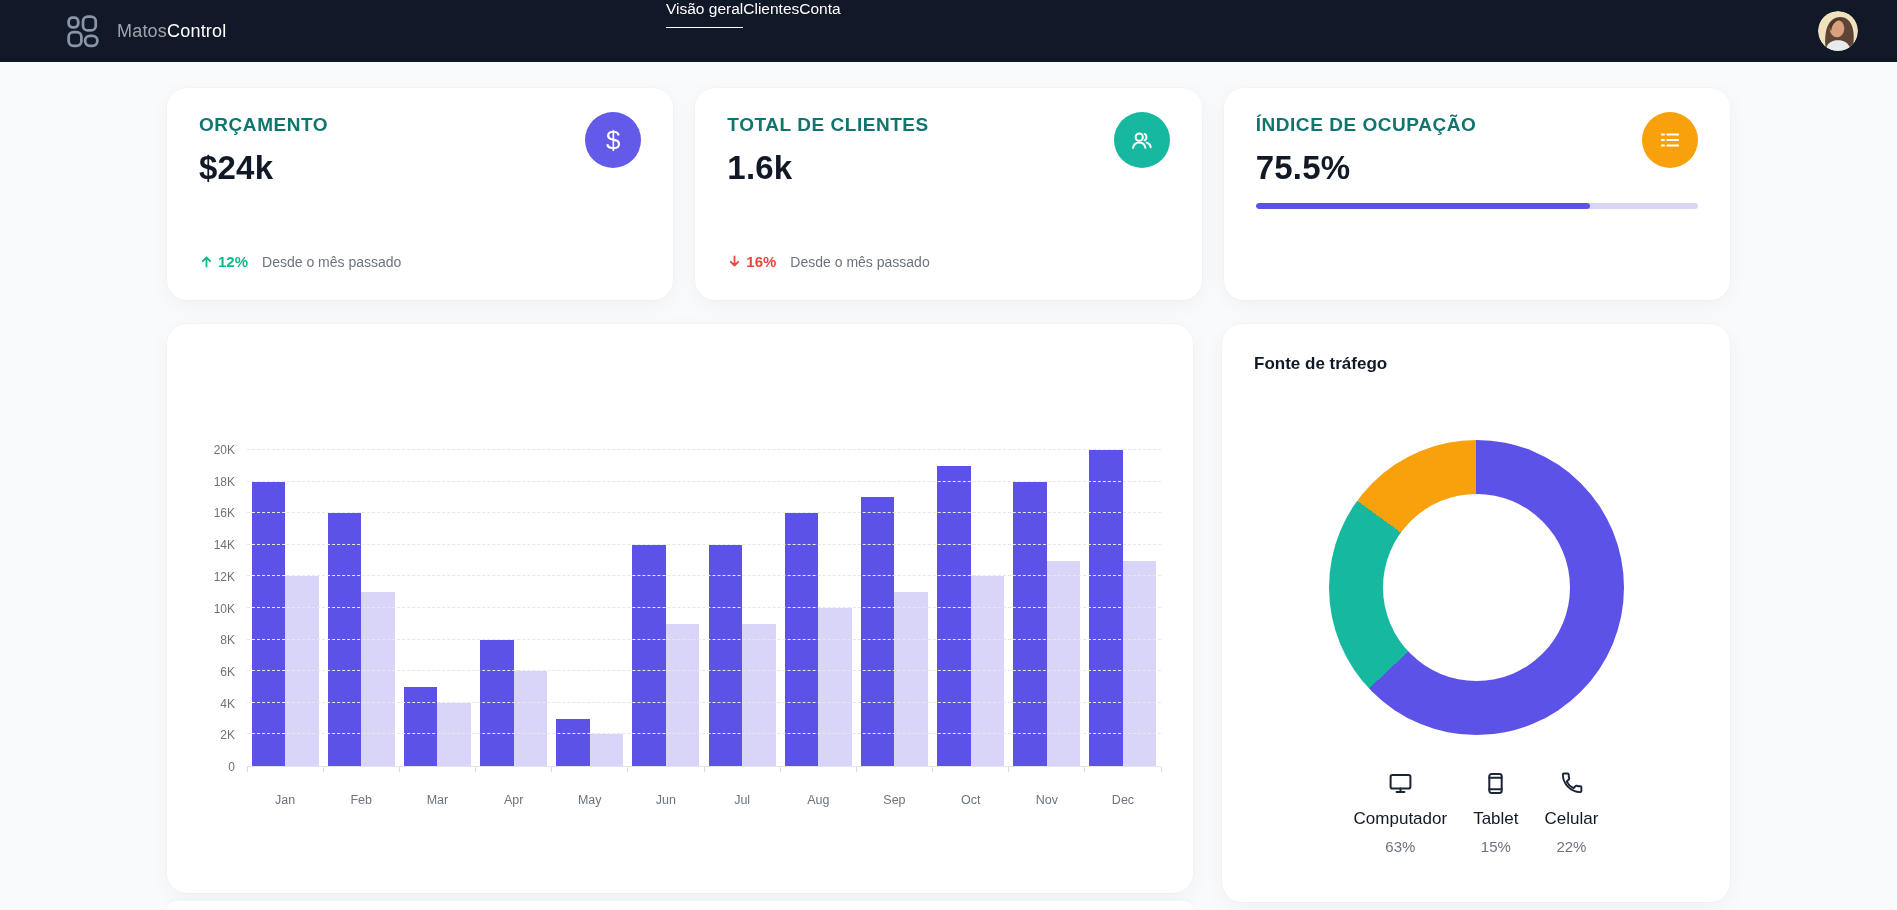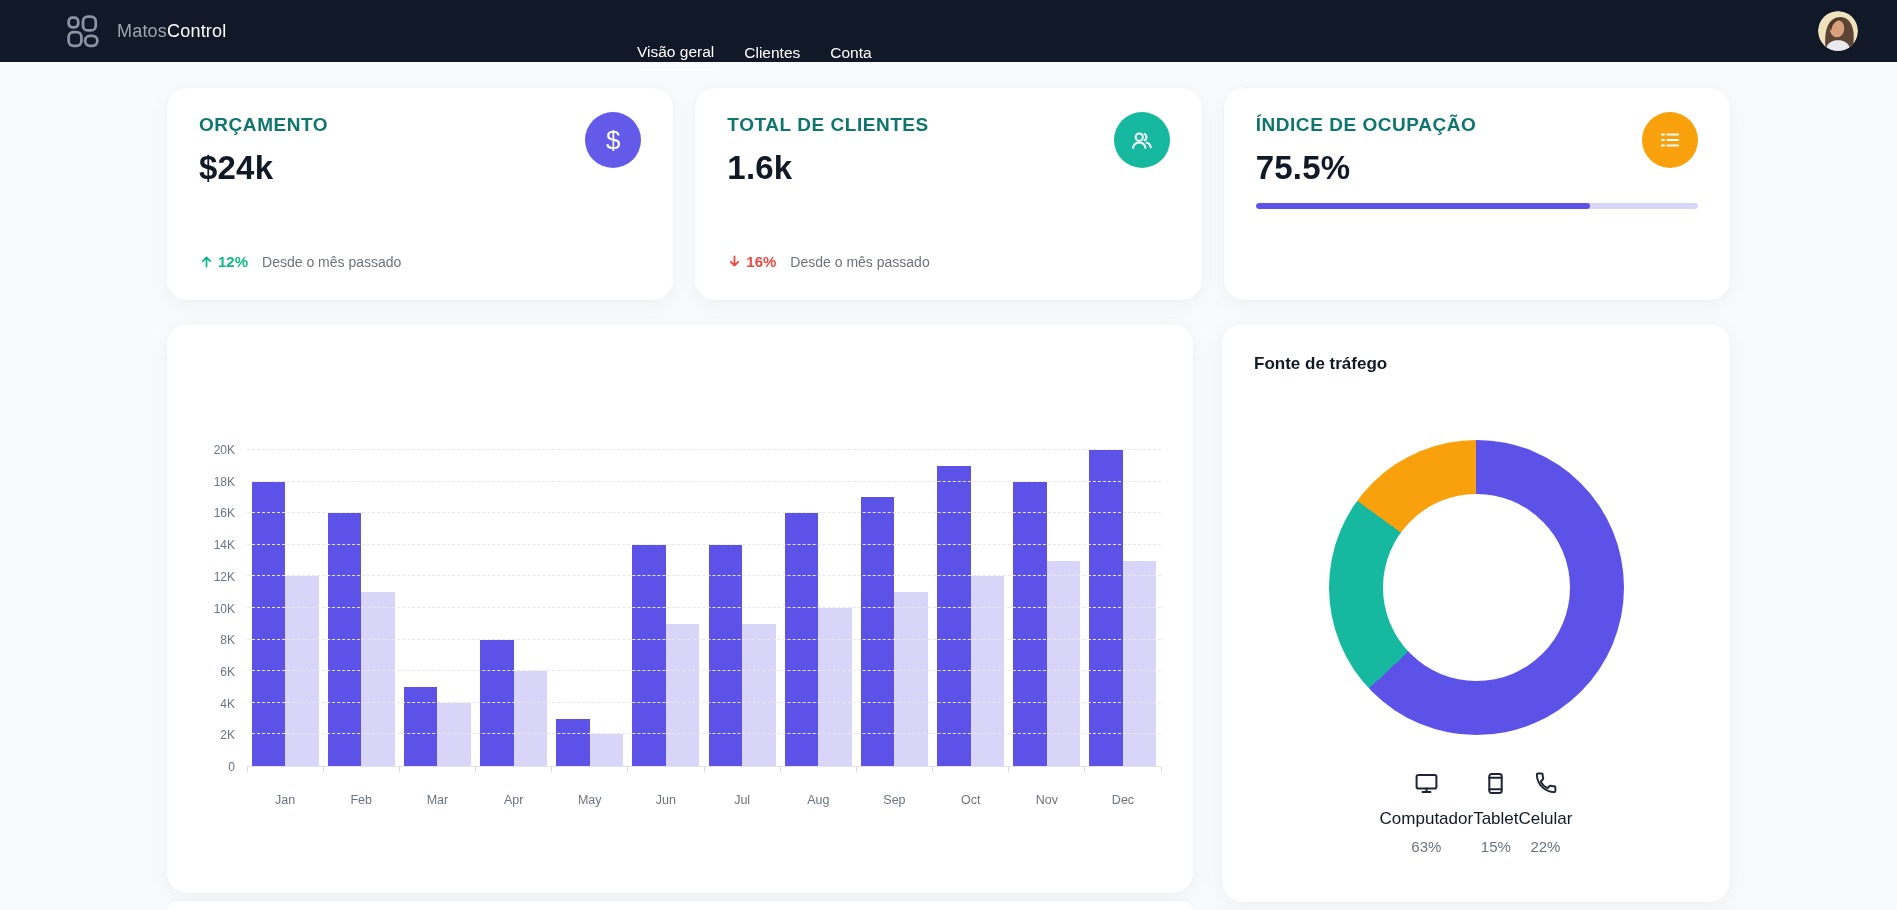--- a/index.html
+++ b/index.html
@@ -7,21 +7,21 @@
   body { font-family:"Liberation Sans","DejaVu Sans",sans-serif; -webkit-font-smoothing:antialiased; }
   .page { position:relative; width:1897px; height:910px; background:#F9FAFB; overflow:hidden; margin:0 auto; }
 
   
   .header { position:relative; height:62px; background:#111827; display:flex; align-items:center; padding-left:66px; padding-right:39px; }
   .brand { display:flex; align-items:center; gap:17px; }
   .brand svg { display:block; }
   .brand-text { font-size:18px; letter-spacing:.2px; }
   .brand-prefix { color:#9DA4AE; font-weight:400; }
   .brand-suffix { color:#FFFFFF; font-weight:500; }
-  .nav { position:absolute; left:637px; top:0; height:100%; display:flex; align-items:flex-end; gap:30px; }
+  .nav { position:absolute; left:666px; top:0; height:100%; display:flex; align-items:flex-start; }
   .nav-item { color:#FFFFFF; font-size:15.5px; font-weight:500; cursor:pointer; padding-bottom:0; }
   .nav-item.active { padding-bottom:9px; margin-bottom:-9px; border-bottom:1.5px solid #FFFFFF; }
   .avatar { margin-left:auto; width:40px; height:40px; border-radius:50%; overflow:hidden; cursor:pointer; flex:none; }
 
   
   .content { width:1563px; margin:0 auto; }
   .cards-row { display:flex; gap:22px; margin-top:26px; }
   .main-row { display:flex; gap:29px; margin-top:24px; }
 
   .card { background:#FFFFFF; border-radius:20px; box-shadow:0 5px 22px rgba(0,0,0,.045), 0 0 0 .5px rgba(0,0,0,.03); }
@@ -55,21 +55,21 @@
   .bars { position:absolute; inset:0; display:flex; }
   .bar-group { flex:1; display:flex; align-items:flex-end; justify-content:center; }
   .bar { width:44%; max-width:42px; }
   .x-axis { display:flex; margin-top:26px; }
   .x-label { flex:1; text-align:center; font-size:12.5px; color:#6C737F; }
 
   
   .traffic-card { flex:1; height:578px; padding:30px 32px; }
   .donut { position:relative; width:295px; height:295px; border-radius:50%; margin:66px auto 0; }
   .donut::after { content:""; position:absolute; inset:54px; border-radius:50%; background:#FFFFFF; }
-  .legend { display:flex; justify-content:center; margin-top:35px; }
+  .legend { display:flex; justify-content:center; gap:26px; margin-top:35px; }
   .legend-item { text-align:center; }
   .legend-item svg { display:inline-block; }
   .legend-label { margin-top:8px; font-size:17px; font-weight:500; color:#111927; }
   .legend-value { margin-top:9px; font-size:15px; color:#6C737F; }
 
   .card-peek { position:absolute; left:167px; top:901px; width:1026px; height:9px; background:#FFFFFF; border-radius:20px 20px 0 0; box-shadow:0 -1px 4px rgba(0,0,0,.03); }
 </style>
 </head>
 <body>
 

